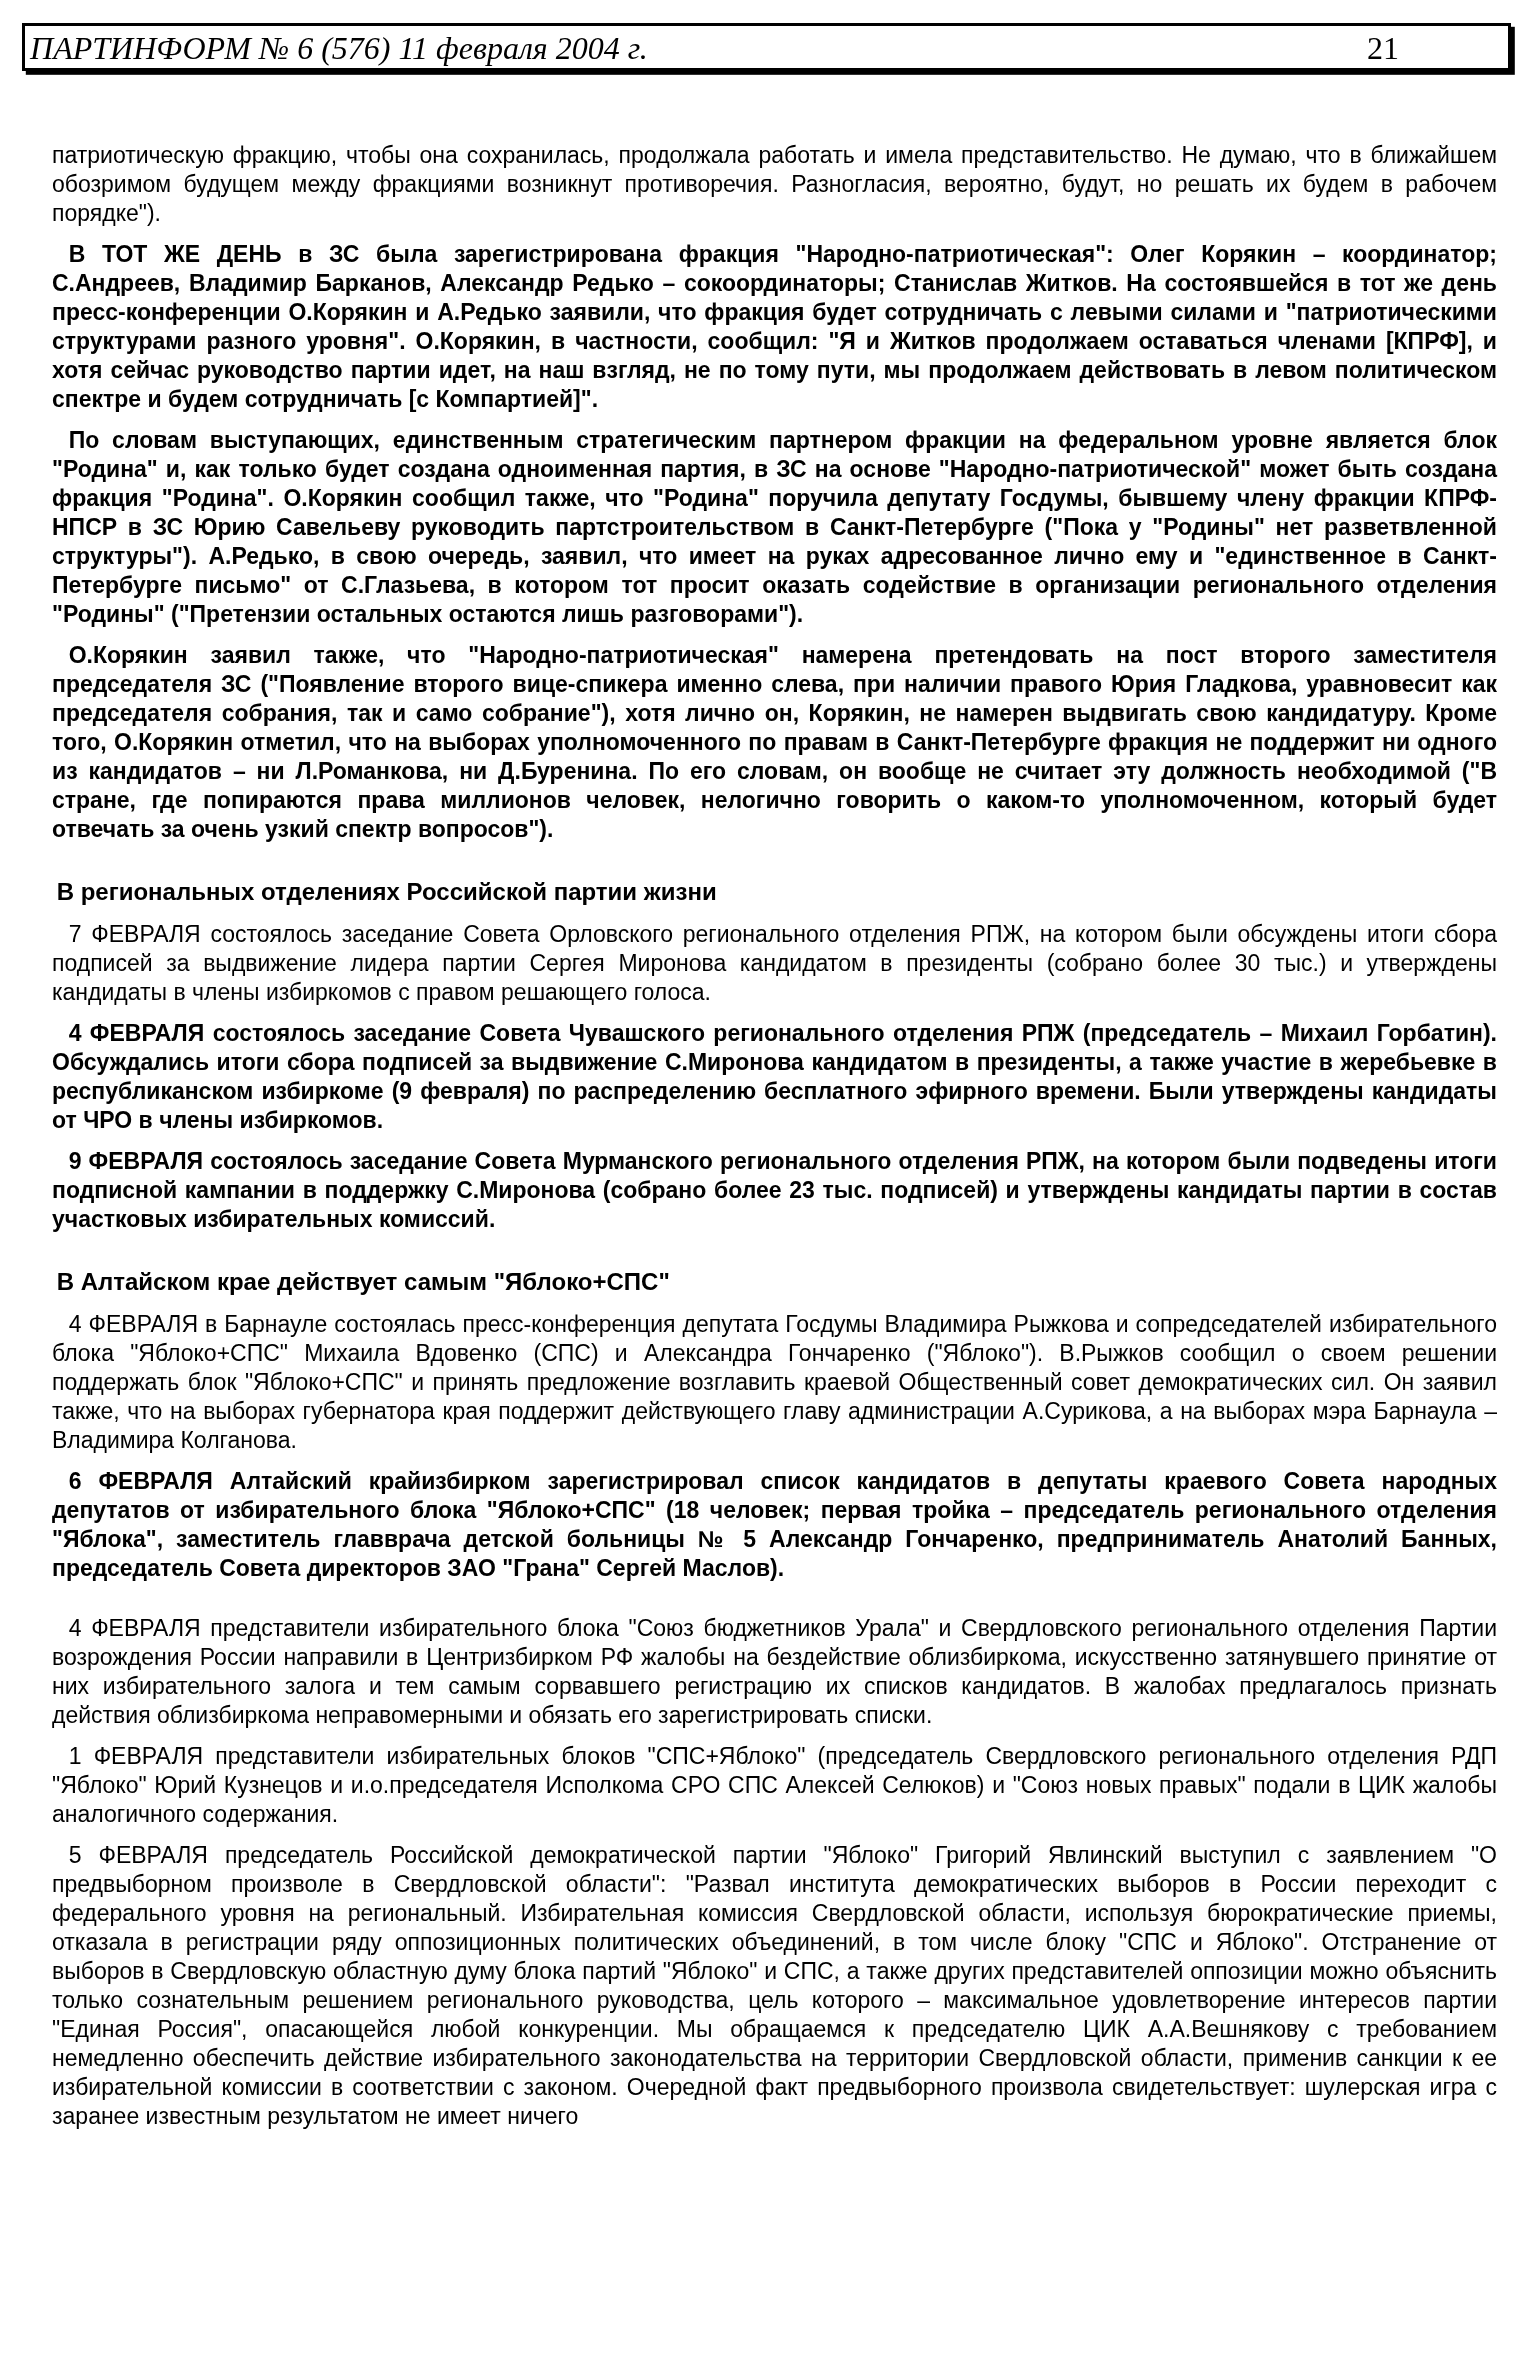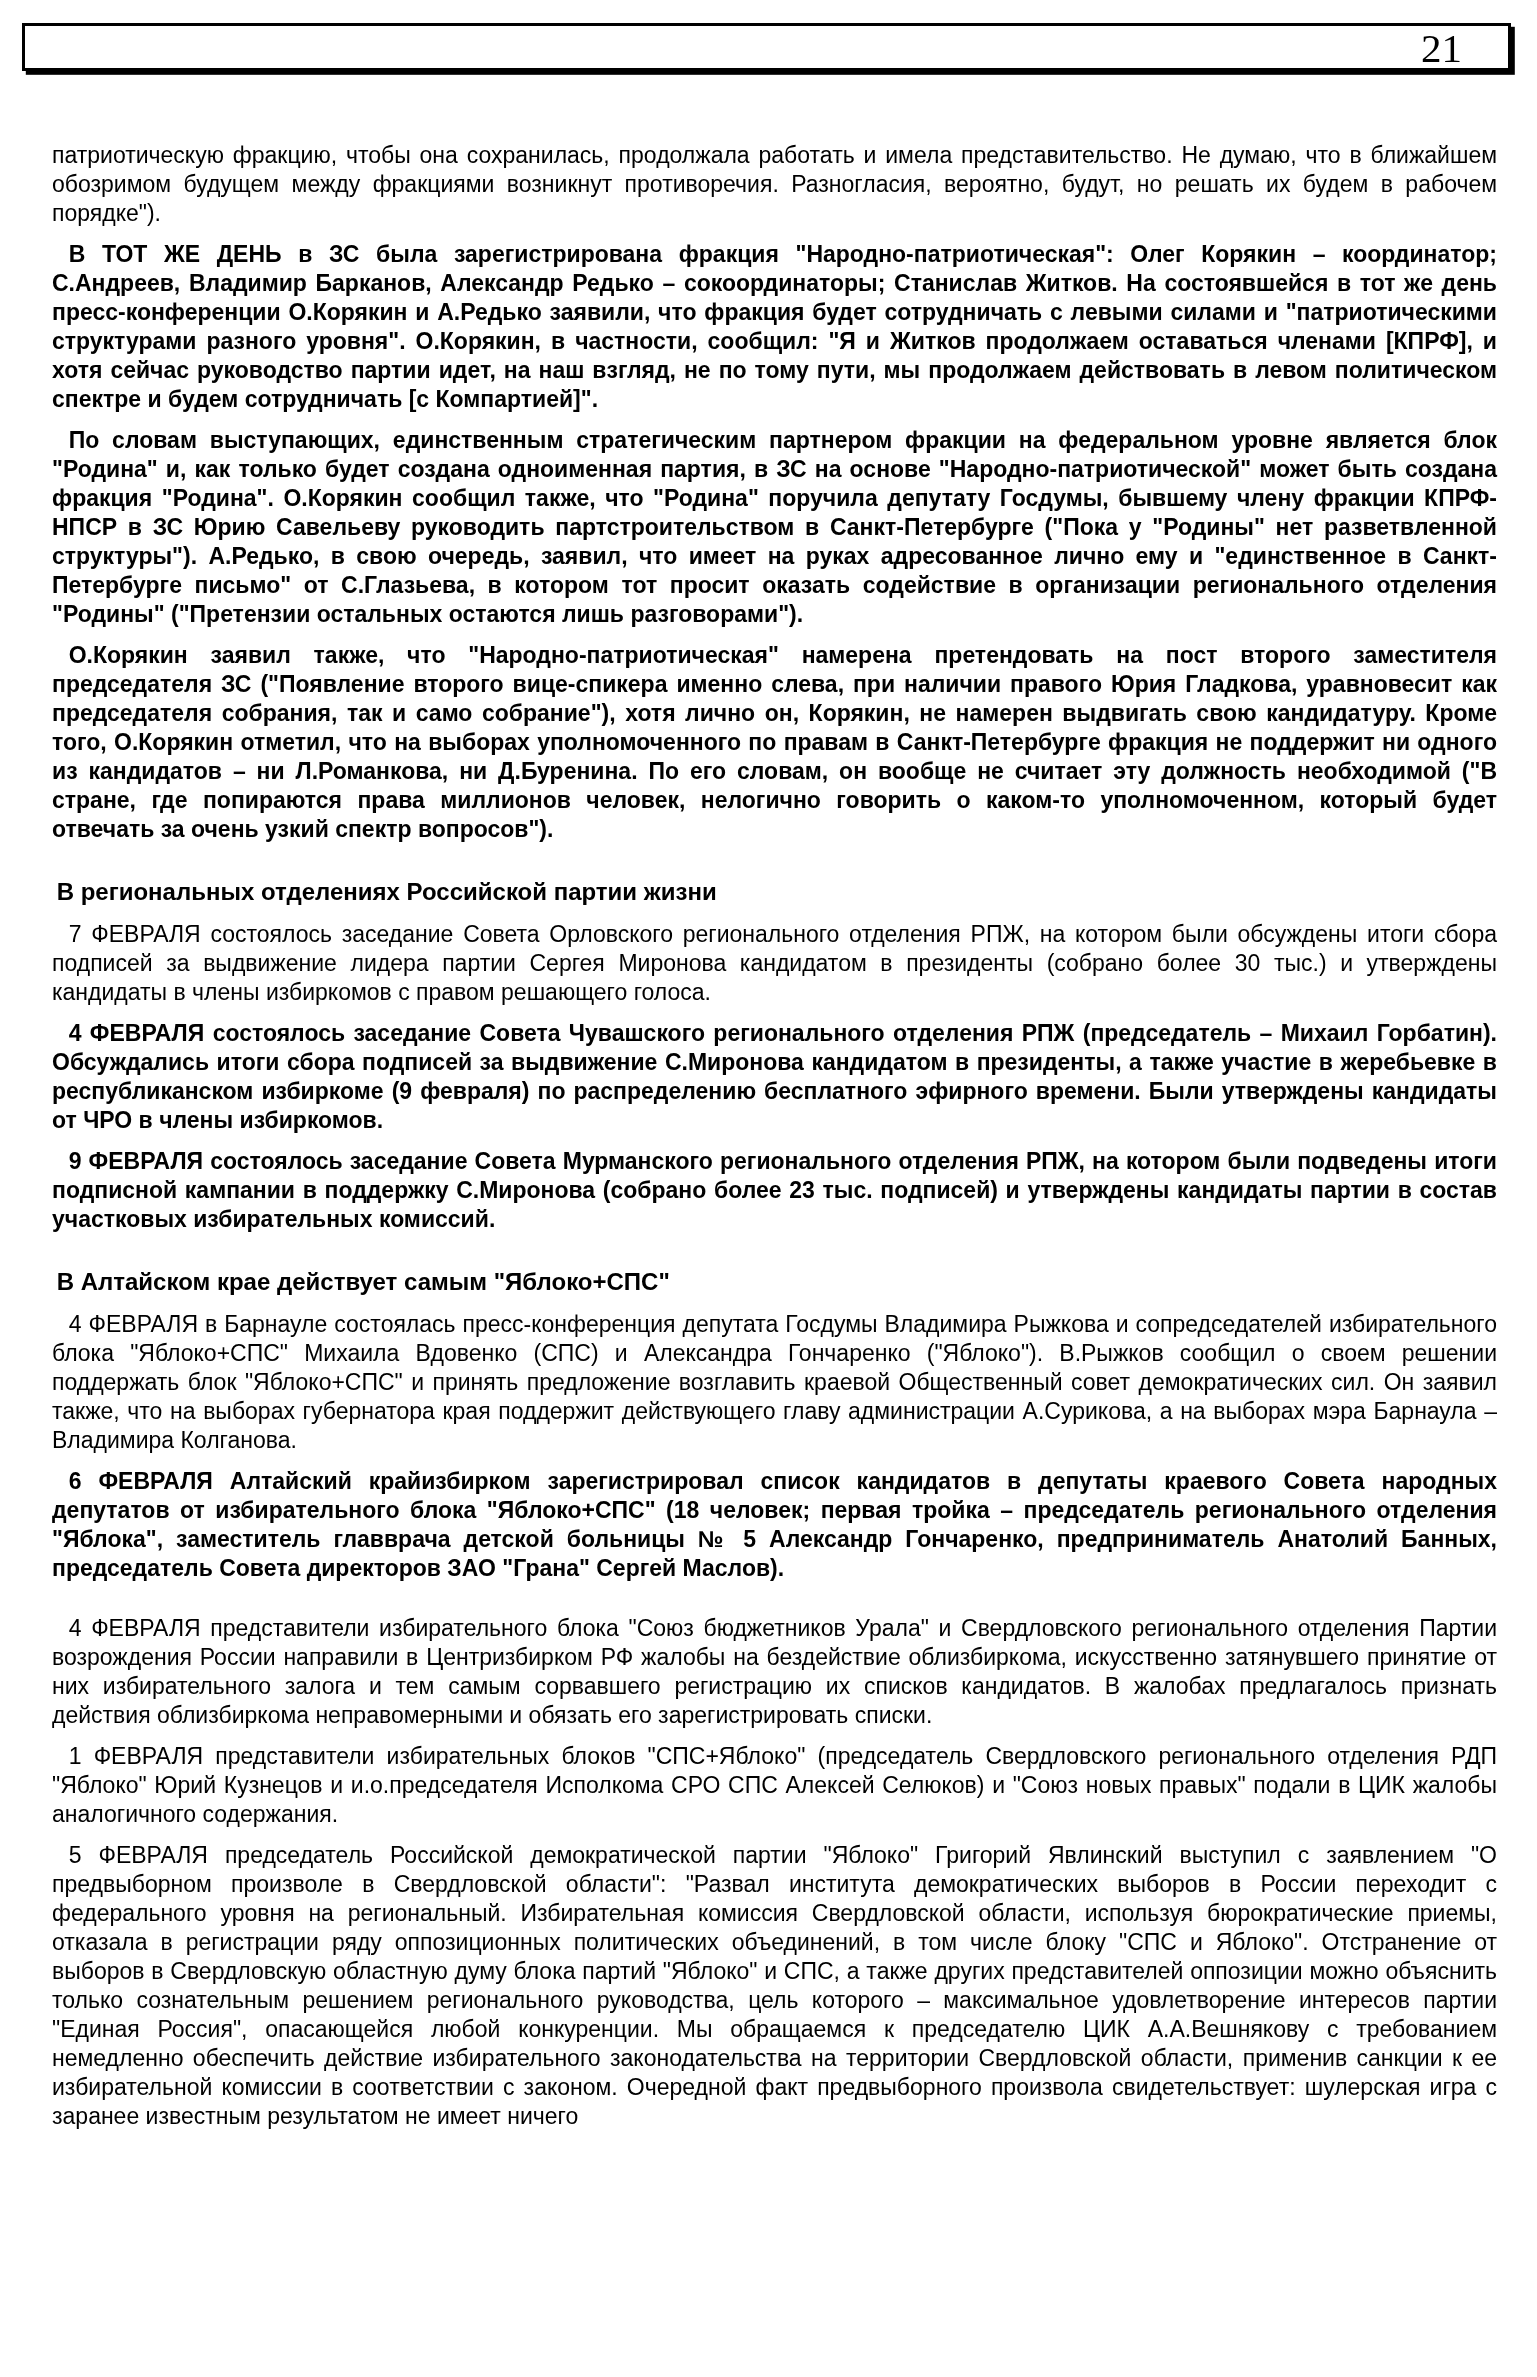--- a/index.html
+++ b/index.html
@@ -8,42 +8,43 @@
     position: absolute; left: 22px; top: 23px; width: 1483px; height: 42px;
     border: 3.2px solid #000; box-shadow: 3.8px 3.8px 0 #000; background: #fff;
     box-sizing: content-box;
   }
   .header-title {
     position: absolute; left: 5.1px; top: 3.8px;
     font-family: "Liberation Serif", "DejaVu Serif", serif; font-style: italic;
     font-size: 32px; line-height: 36px; white-space: nowrap;
   }
   .header-page {
-    position: absolute; left: 1396px; top: 3.8px;
+    position: absolute; left: 1342px; top: 3.8px;
     font-family: "Liberation Serif", "DejaVu Serif", serif;
-    font-size: 41px; line-height: 36px;
+    font-size: 32px; line-height: 36px;
   }
   .content {
     position: absolute; left: 40px; top: 129px; width: 1469px;
     font-family: "Liberation Sans", "DejaVu Sans", sans-serif;
     font-size: 23px; line-height: 29px;
   }
   .content p { margin: 12px; text-align: justify; text-indent: 16.7px; }
   .content p.cont { text-indent: 0; }
   .content p.bold { font-weight: bold; }
   .content h2 {
     margin: 0; padding-left: 16.7px; font-size: 24px; line-height: 33px; font-weight: bold;
   }
   .section { margin-top: 31px; }
   .section:first-child { margin-top: 0; }
 </style>
 </head>
 <body>
 
 <div class="header">
+  <span class="header-title">ПАРТИНФОРМ № 6 (576) 11 февраля 2004 г.</span>
   <span class="header-page">21</span>
 </div>
 
 <div class="content">
   <div class="section">
     <p class="cont">патриотическую фракцию, чтобы она сохранилась, продолжала работать и имела представительство. Не думаю, что в ближайшем обозримом будущем между фракциями возникнут противоречия. Разногласия, вероятно, будут, но решать их будем в рабочем порядке").</p>
     <p class="bold">В ТОТ ЖЕ ДЕНЬ в ЗС была зарегистрирована фракция "Народно-патриотическая": Олег Корякин – координатор; С.Андреев, Владимир Барканов, Александр Редько – сокоординаторы; Станислав Житков. На состоявшейся в тот же день пресс-конференции О.Корякин и А.Редько заявили, что фракция будет сотрудничать с левыми силами и "патриотическими структурами разного уровня". О.Корякин, в частности, сообщил: "Я и Житков продолжаем оставаться членами [КПРФ], и хотя сейчас руководство партии идет, на наш взгляд, не по тому пути, мы продолжаем действовать в левом политическом спектре и будем сотрудничать [с Компартией]".</p>
     <p class="bold">По словам выступающих, единственным стратегическим партнером фракции на федеральном уровне является блок "Родина" и, как только будет создана одноименная партия, в ЗС на основе "Народно-патриотической" может быть создана фракция "Родина". О.Корякин сообщил также, что "Родина" поручила депутату Госдумы, бывшему члену фракции КПРФ-НПСР в ЗС Юрию Савельеву руководить партстроительством в Санкт-Петербурге ("Пока у "Родины" нет разветвленной структуры"). А.Редько, в свою очередь, заявил, что имеет на руках адресованное лично ему и "единственное в Санкт-Петербурге письмо" от С.Глазьева, в котором тот просит оказать содействие в организации регионального отделения "Родины" ("Претензии остальных остаются лишь разговорами").</p>
     <p class="bold">О.Корякин заявил также, что "Народно-патриотическая" намерена претендовать на пост второго заместителя председателя ЗС ("Появление второго вице-спикера именно слева, при наличии правого Юрия Гладкова, уравновесит как председателя собрания, так и само собрание"), хотя лично он, Корякин, не намерен выдвигать свою кандидатуру. Кроме того, О.Корякин отметил, что на выборах уполномоченного по правам в Санкт-Петербурге фракция не поддержит ни одного из кандидатов – ни Л.Романкова, ни Д.Буренина. По его словам, он вообще не считает эту должность необходимой ("В стране, где попираются права миллионов человек, нелогично говорить о каком-то уполномоченном, который будет отвечать за очень узкий спектр вопросов").</p>
   </div>

